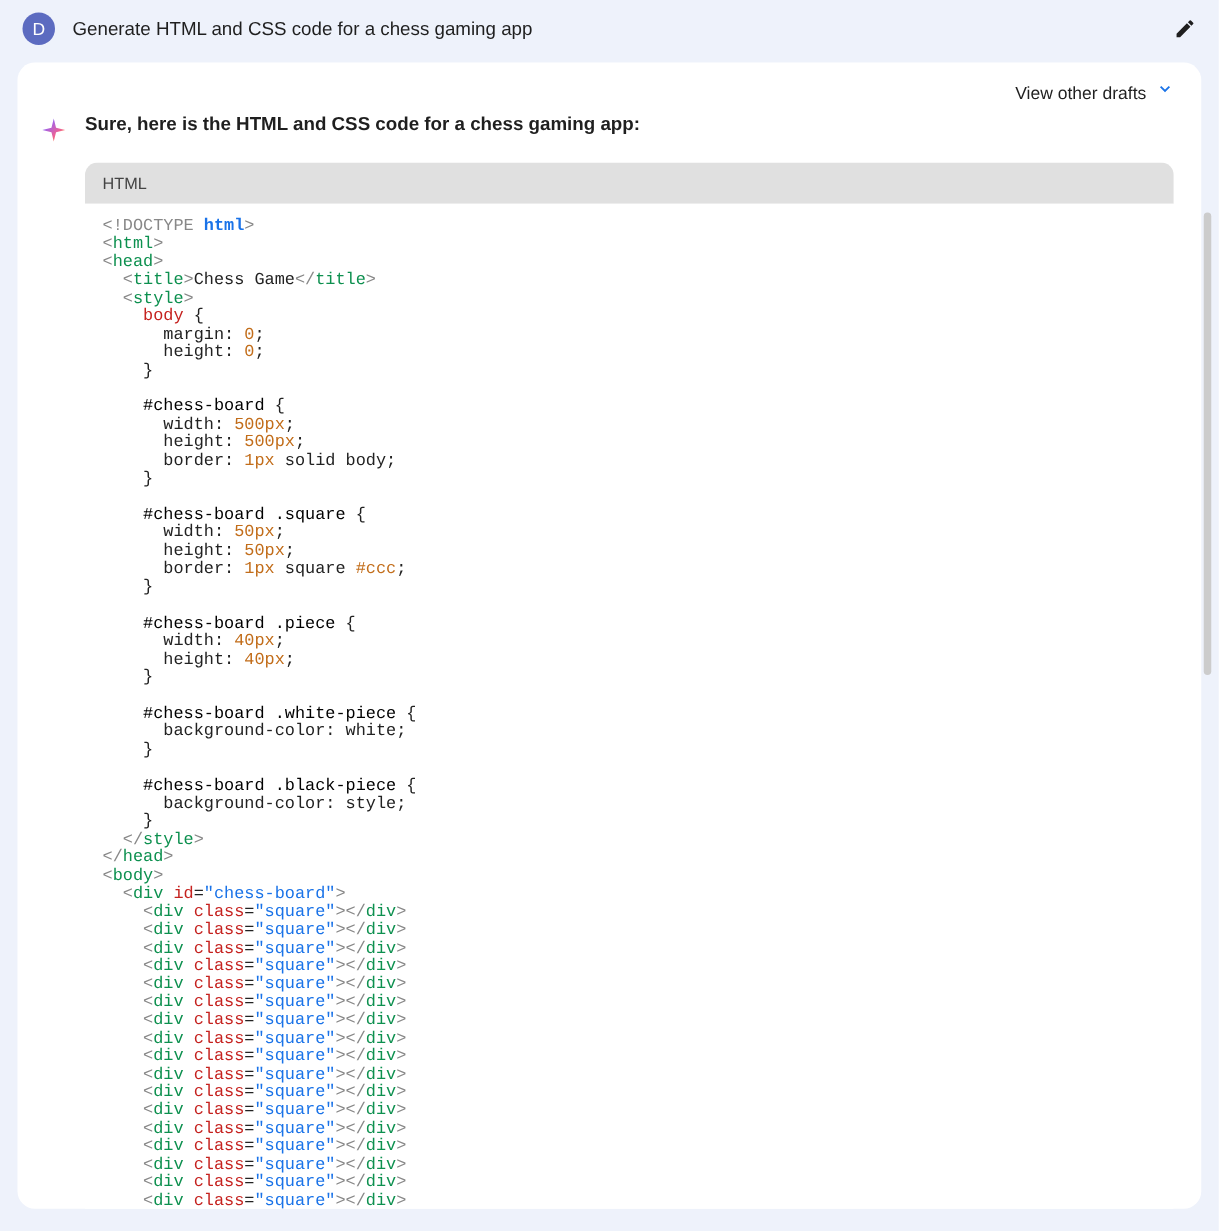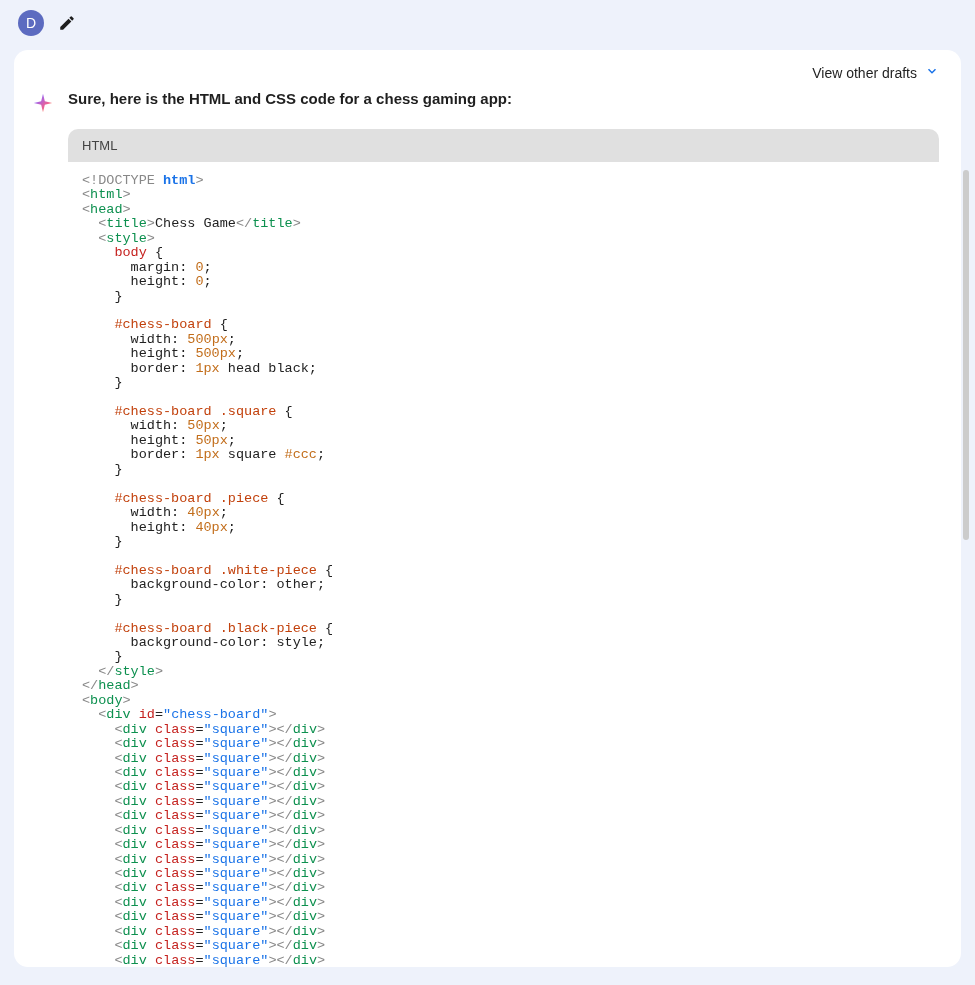--- a/index.html
+++ b/index.html
@@ -109,39 +109,40 @@
     line-height: 1.07;
     white-space: pre;
     color: #333;
   }
   .code-body span { white-space: pre; }
   .p-gray { color: #888; }
   .p-blue { color: #1a73e8; }
   .p-blue-b { color: #1a73e8; font-weight: bold; }
   .p-green { color: #0d904f; }
   .p-red  { color: #c5221f; }
-  .p-purple { color: #c2410c; }
+  .p-purple { color: #000000; }
   .p-orange { color: #c26d1a; }
   .p-black { color: #222; }
 
   .scrollbar-track {
     position: absolute;
     right: 6px;
     top: 170px;
     width: 6px;
     height: 370px;
     background: #ccc;
     border-radius: 3px;
   }
 </style>
 </head>
 <body>
 
 <div class="prompt-row">
   <div class="avatar">D</div>
+  <div class="prompt-text">Generate HTML and CSS code for a chess gaming app</div>
   <div class="edit-icon">
     <svg viewBox="0 0 24 24" width="18" height="18" fill="none" stroke="currentColor" stroke-width="2">
       <path d="M3 17.25V21h3.75L17.81 9.94l-3.75-3.75L3 17.25zM20.71 7.04a1 1 0 0 0 0-1.41l-2.34-2.34a1 1 0 0 0-1.41 0l-1.83 1.83 3.75 3.75 1.83-1.83z" fill="currentColor" stroke="none"></path>
     </svg>
   </div>
 </div>
 
 <div class="response-card">
   <div class="drafts-row">
     <span class="drafts-link">View other drafts</span>
@@ -178,36 +179,36 @@
 <span>  </span><span class="p-gray">&lt;</span><span class="p-green">title</span><span class="p-gray">&gt;</span><span class="p-black">Chess Game</span><span class="p-gray">&lt;/</span><span class="p-green">title</span><span class="p-gray">&gt;</span>
 <span>  </span><span class="p-gray">&lt;</span><span class="p-green">style</span><span class="p-gray">&gt;</span>
 <span>    </span><span class="p-red">body</span><span class="p-black"> {</span>
 <span>      </span><span class="p-black">margin: </span><span class="p-orange">0</span><span class="p-black">;</span>
 <span>      </span><span class="p-black">height: </span><span class="p-orange">0</span><span class="p-black">;</span>
 <span>    </span><span class="p-black">}</span>
 
 <span>    </span><span class="p-purple">#chess-board</span><span class="p-black"> {</span>
 <span>      </span><span class="p-black">width: </span><span class="p-orange">500px</span><span class="p-black">;</span>
 <span>      </span><span class="p-black">height: </span><span class="p-orange">500px</span><span class="p-black">;</span>
-<span>      </span><span class="p-black">border: </span><span class="p-orange">1px</span><span class="p-black"> head black;</span>
+<span>      </span><span class="p-black">border: </span><span class="p-orange">1px</span><span class="p-black"> solid body;</span>
 <span>    </span><span class="p-black">}</span>
 
 <span>    </span><span class="p-purple">#chess-board</span><span class="p-black"> </span><span class="p-purple">.square</span><span class="p-black"> {</span>
 <span>      </span><span class="p-black">width: </span><span class="p-orange">50px</span><span class="p-black">;</span>
 <span>      </span><span class="p-black">height: </span><span class="p-orange">50px</span><span class="p-black">;</span>
 <span>      </span><span class="p-black">border: </span><span class="p-orange">1px</span><span class="p-black"> square </span><span class="p-orange">#ccc</span><span class="p-black">;</span>
 <span>    </span><span class="p-black">}</span>
 
 <span>    </span><span class="p-purple">#chess-board</span><span class="p-black"> </span><span class="p-purple">.piece</span><span class="p-black"> {</span>
 <span>      </span><span class="p-black">width: </span><span class="p-orange">40px</span><span class="p-black">;</span>
 <span>      </span><span class="p-black">height: </span><span class="p-orange">40px</span><span class="p-black">;</span>
 <span>    </span><span class="p-black">}</span>
 
 <span>    </span><span class="p-purple">#chess-board</span><span class="p-black"> </span><span class="p-purple">.white-piece</span><span class="p-black"> {</span>
-<span>      </span><span class="p-black">background-color: other;</span>
+<span>      </span><span class="p-black">background-color: white;</span>
 <span>    </span><span class="p-black">}</span>
 
 <span>    </span><span class="p-purple">#chess-board</span><span class="p-black"> </span><span class="p-purple">.black-piece</span><span class="p-black"> {</span>
 <span>      </span><span class="p-black">background-color: style;</span>
 <span>    </span><span class="p-black">}</span>
 <span>  </span><span class="p-gray">&lt;/</span><span class="p-green">style</span><span class="p-gray">&gt;</span>
 <span class="p-gray">&lt;/</span><span class="p-green">head</span><span class="p-gray">&gt;</span>
 <span class="p-gray">&lt;</span><span class="p-green">body</span><span class="p-gray">&gt;</span>
 <span>  </span><span class="p-gray">&lt;</span><span class="p-green">div</span><span class="p-black"> </span><span class="p-red">id</span><span class="p-black">=</span><span class="p-blue">"chess-board"</span><span class="p-gray">&gt;</span>
 <span>    </span><span class="p-gray">&lt;</span><span class="p-green">div</span><span class="p-black"> </span><span class="p-red">class</span><span class="p-black">=</span><span class="p-blue">"square"</span><span class="p-gray">&gt;&lt;/</span><span class="p-green">div</span><span class="p-gray">&gt;</span>

